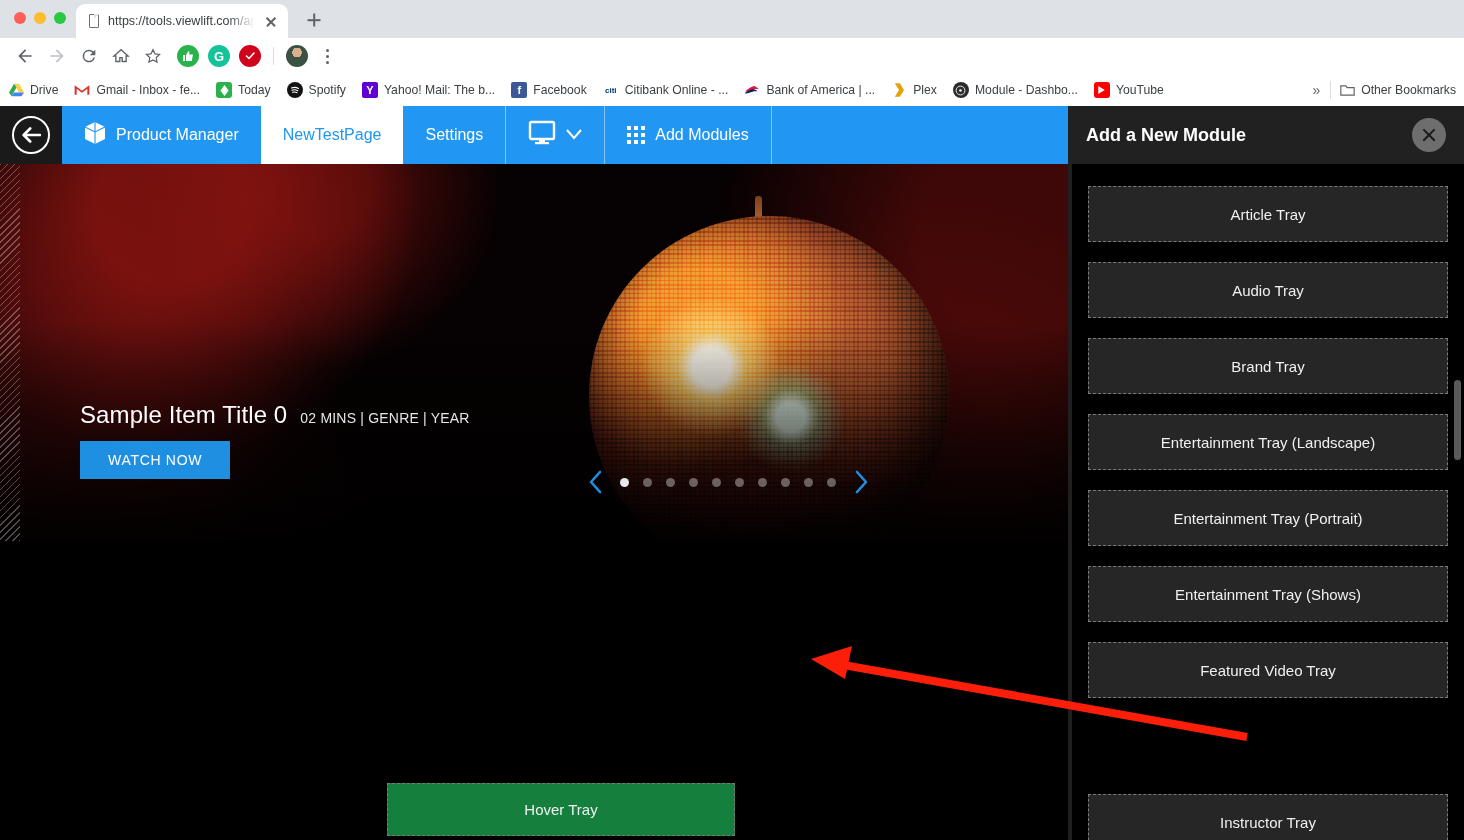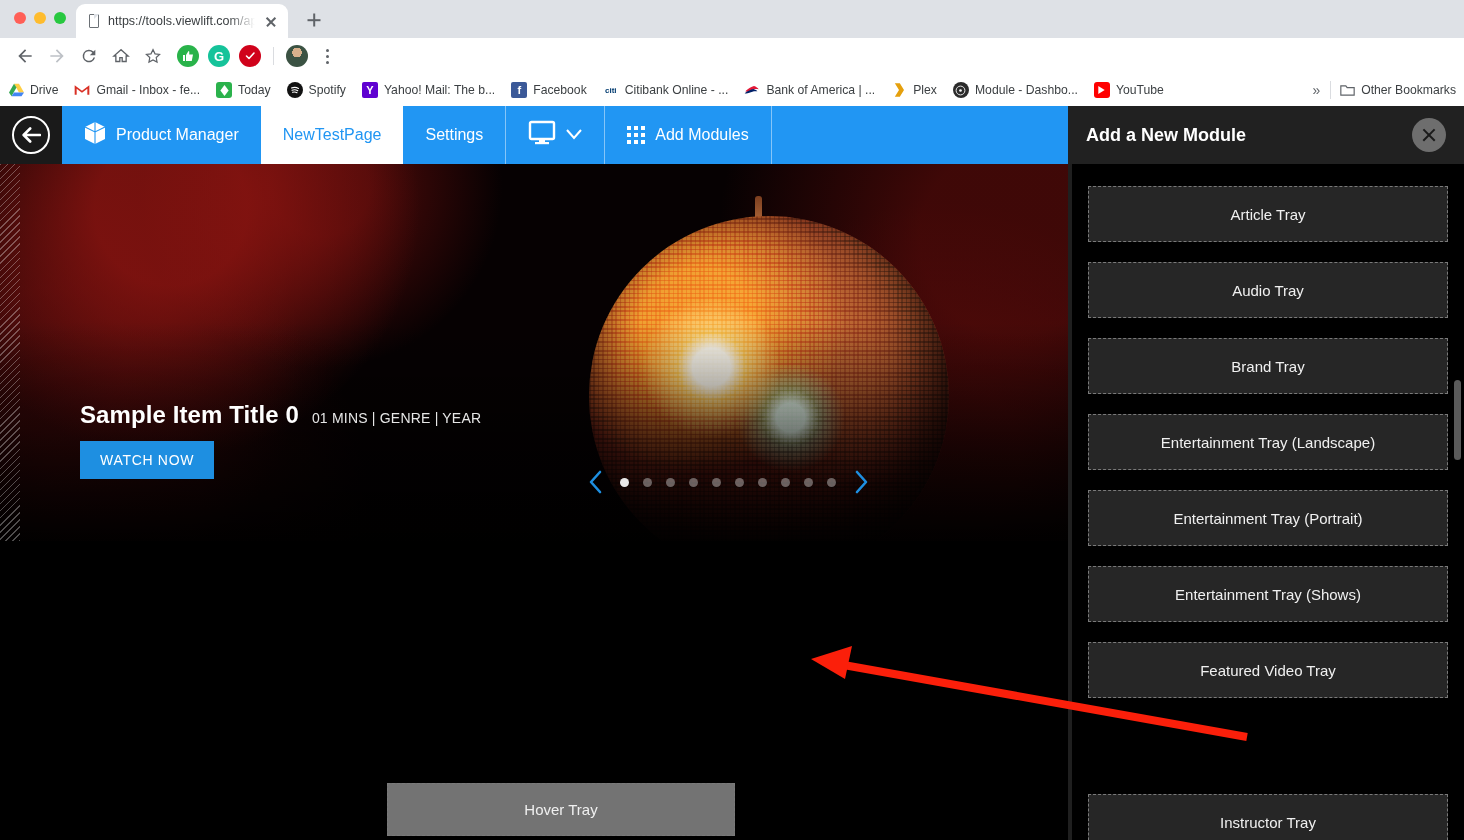--- a/index.html
+++ b/index.html
@@ -147,35 +147,35 @@
     mix-blend-mode: overlay;
   }
   .ball-chain { position:absolute; left:196px; top:0; width:7px; height:28px;
     background: linear-gradient(#7b3e1f, #b0683a); border-radius:3px; }
 
   .hero-fade { position:absolute; left:0; bottom:0; width:100%; height:58%;
     background: linear-gradient(to top, rgba(0,0,0,.95) 0%, rgba(0,0,0,.55) 45%, rgba(0,0,0,0) 100%); }
 
   .hero-copy { position:absolute; left:80px; bottom:62px; z-index:3; }
   .hero-titlerow { display:flex; align-items:baseline; gap:13px; }
-  .hero-title { font-size:24px; font-weight:700; color:#fff; letter-spacing:.1px; }
+  .hero-title { font-size:24px; font-weight:400; color:#fff; letter-spacing:.1px; }
   .hero-meta  { font-size:14px; color:#e6e6e6; letter-spacing:.2px; }
   .watch-btn { margin-top:12px; display:inline-block; background:#1e8fe1; color:#fff;
-    font-size:14px; letter-spacing:.7px; padding:11px 20px; }
+    font-size:14px; letter-spacing:.7px; padding:11px 28px; }
 
   .carousel { position:absolute; left:578px; bottom:42px; display:flex; align-items:center; gap:0; z-index:3; }
   .c-arrow { width:34px; height:34px; display:flex; align-items:center; justify-content:center; }
   .c-dots { display:flex; align-items:center; gap:14px; padding:0 8px; }
   .c-dot { width:9px; height:9px; border-radius:50%; background:rgba(225,225,225,.42); }
   .c-dot.active { background:#e8e8e8; }
 
   .stage-body { position:absolute; left:0; top:377px; width:1068px; height:299px; background:#000; }
   .hover-tray {
     position:absolute; left:387px; top:242px; width:348px; height:53px;
-    background:#737373; border:1px dashed #7a7a7a;
+    background:#15803d; border:1px dashed #7a7a7a;
     display:flex; align-items:center; justify-content:center;
     color:#f0f0f0; font-size:15px;
   }
 
   
   .divider { position:absolute; left:1068px; top:58px; width:4px; height:676px; background:#1f1f1f; }
   .panel { position:absolute; left:1072px; top:58px; width:392px; height:676px; background:#000; overflow:hidden;margin-top:8px; }
   .module-list { position:absolute; left:0; top:0; width:392px; padding:14px 16px 0 16px; }
   .module-item {
     height:56px; background:#262626; border:1px dashed #7a7a7a;
@@ -445,21 +445,21 @@
       <div class="hero-bg"></div>
       <div class="ball-wrap">
         <div class="ball-chain"></div>
         <div class="ball"></div>
       </div>
       <div class="hero-fade"></div>
 
       <div class="hero-copy">
         <div class="hero-titlerow">
           <span class="hero-title">Sample Item Title 0</span>
-          <span class="hero-meta">01 MINS | GENRE | YEAR</span>
+          <span class="hero-meta">02 MINS | GENRE | YEAR</span>
         </div>
         <span class="watch-btn">WATCH NOW</span>
       </div>
 
       <div class="carousel">
         <span class="c-arrow">
           <svg width="15" height="24" viewBox="0 0 15 24">
               <path d="M12 2 3 12l9 10" fill="none" stroke="#1e8fe1" stroke-width="2.6" stroke-linecap="round" stroke-linejoin="round"></path>
             </svg>
         </span>

